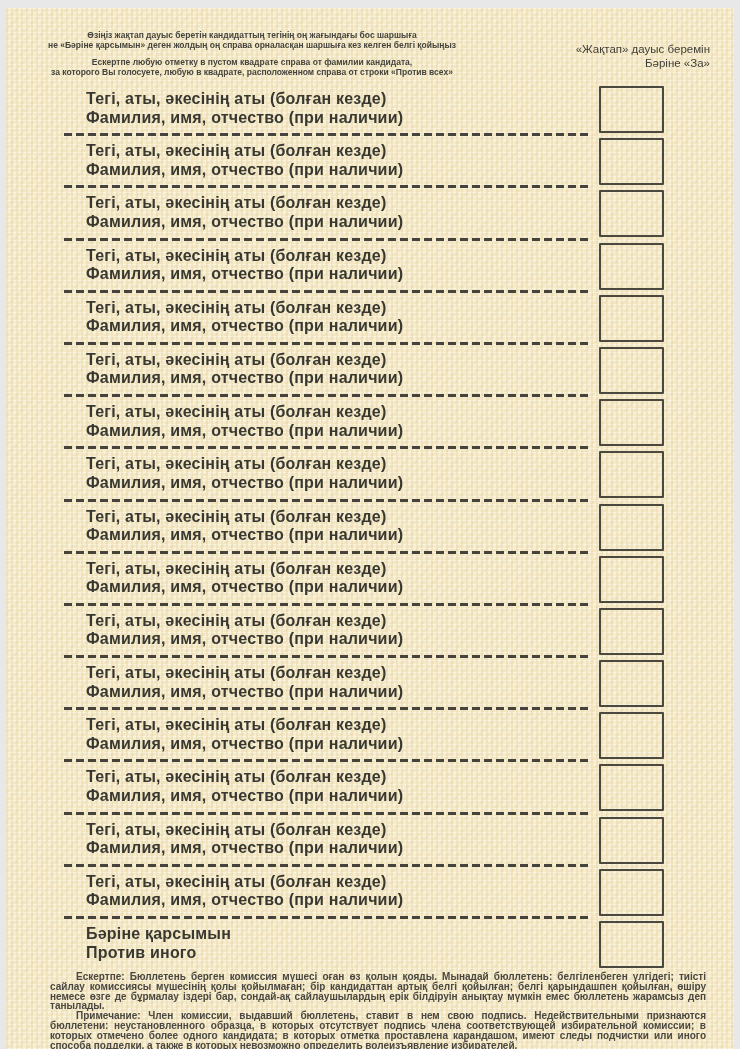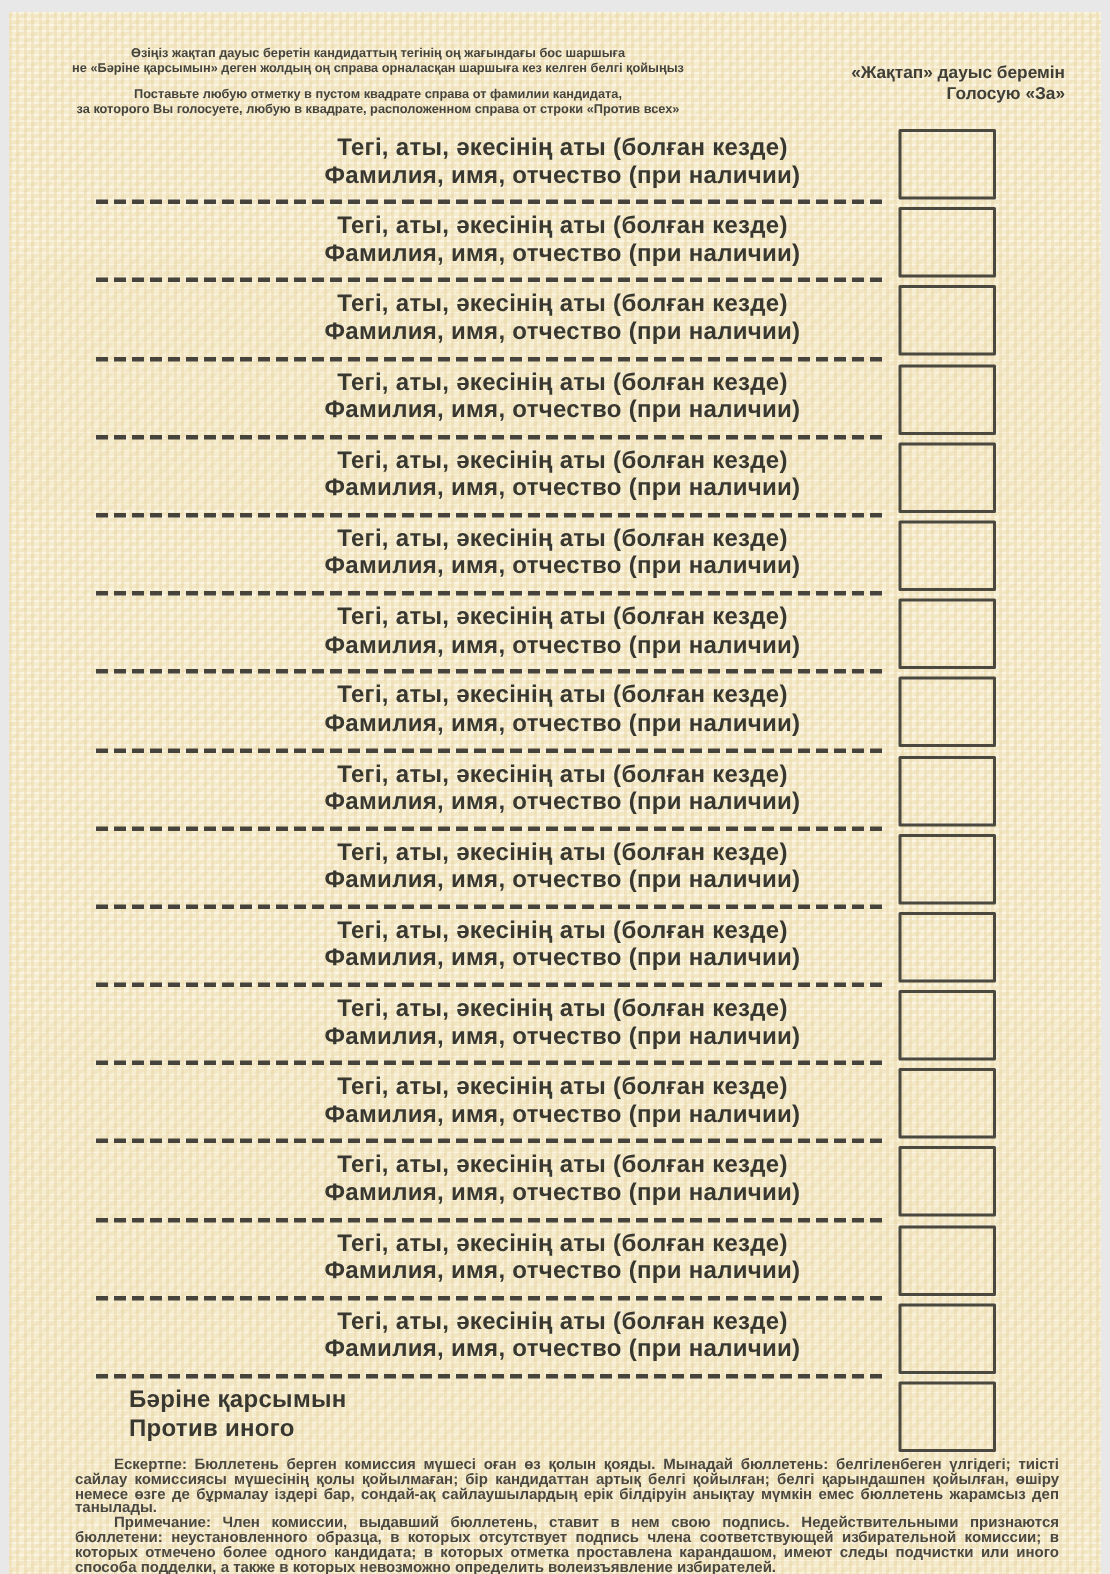--- a/index.html
+++ b/index.html
@@ -25,26 +25,26 @@
     flex:1 1 auto;
     text-align:center;
     font-size:8.5px;font-weight:bold;line-height:10px;
     color:#45443d;
     padding-right:14px;
   }
   .instr-group{margin-bottom:7px;}
   .vote-for{
     flex:0 0 228px;
     text-align:right;
-    font-size:11.5px;font-weight:bold;line-height:14px;
+    font-size:11.5px;font-weight:normal;line-height:14px;
     padding-top:12px;
     color:#3f3e37;
   }
   
-  .rows{position:absolute;top:77px;left:58px;width:600px;text-align:center;}
+  .rows{position:absolute;top:77px;left:58px;width:600px;}
   .row{
     position:relative;
     height:52.2px;
   }
   .row-text{
     margin-left:22px;
     padding-top:5px;
     font-size:16px;font-weight:bold;line-height:18.5px;
     letter-spacing:0.2px;
     color:#393830;
@@ -76,27 +76,27 @@
 
 <div class="page">
 
   <div class="header">
     <div class="instructions">
       <div class="instr-group">
         <div>Өзіңіз жақтап дауыс беретін кандидаттың тегінің оң жағындағы бос шаршыға</div>
         <div>не «Бәріне қарсымын» деген жолдың оң справа орналасқан шаршыға кез келген белгі қойыңыз</div>
       </div>
       <div class="instr-group">
-        <div>Поставьте любую отметку в пустом квадрате справа от фамилии кандидата,</div>
+        <div>Ескертпе любую отметку в пустом квадрате справа от фамилии кандидата,</div>
         <div>за которого Вы голосуете, любую в квадрате, расположенном справа от строки «Против всех»</div>
       </div>
     </div>
     <div class="vote-for">
       <div>«Жақтап» дауыс беремін</div>
-      <div>Голосую «За»</div>
+      <div>Бәріне «За»</div>
     </div>
   </div>
 
   <div class="rows" id="rows">
     <div class="row">
       <div class="row-text">
         <div>Тегі, аты, әкесінің аты (болған кезде)</div>
         <div>Фамилия, имя, отчество (при наличии)</div>
       </div>
       <div class="checkbox"></div>

